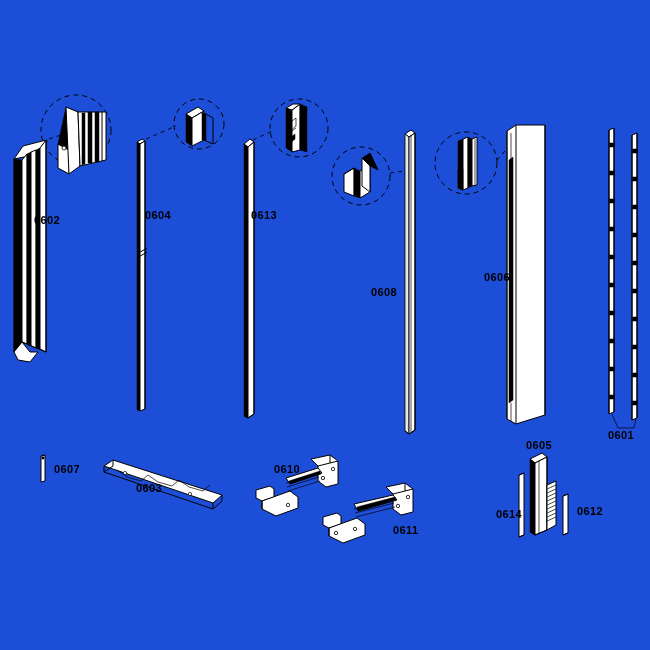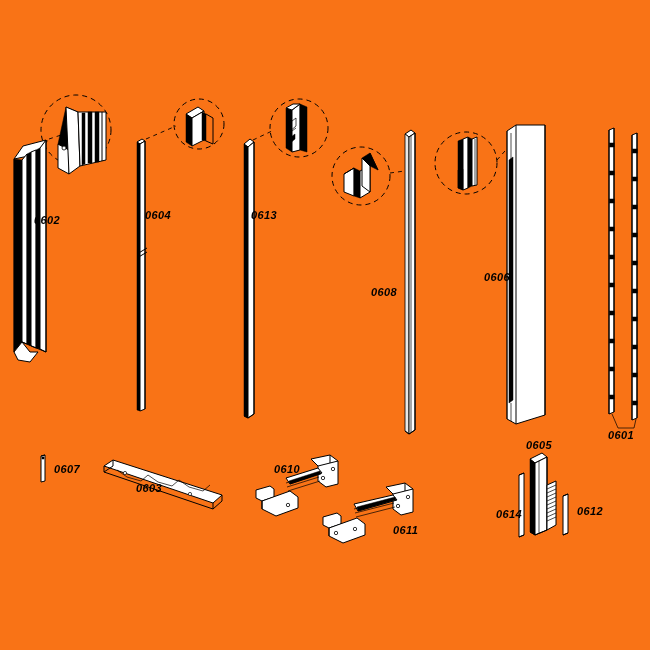--- a/index.html
+++ b/index.html
@@ -7,23 +7,22 @@
     padding: 0;
     background: #ffffff;
   }
   body {
     font-family: "Liberation Sans", sans-serif;
   }
   #diagram-root {
     position: relative;
     width: 650px;
     height: 650px;
-    background: #f97316;
+    background: #1d4ed8;
     overflow: hidden;
-    font-style: italic;
   }
   svg.sheet {
     position: absolute;
     left: 0;
     top: 0;
     width: 650px;
     height: 650px;
     display: block;
   }
   .ln   { stroke: #000; fill: none; stroke-width: 1; }

